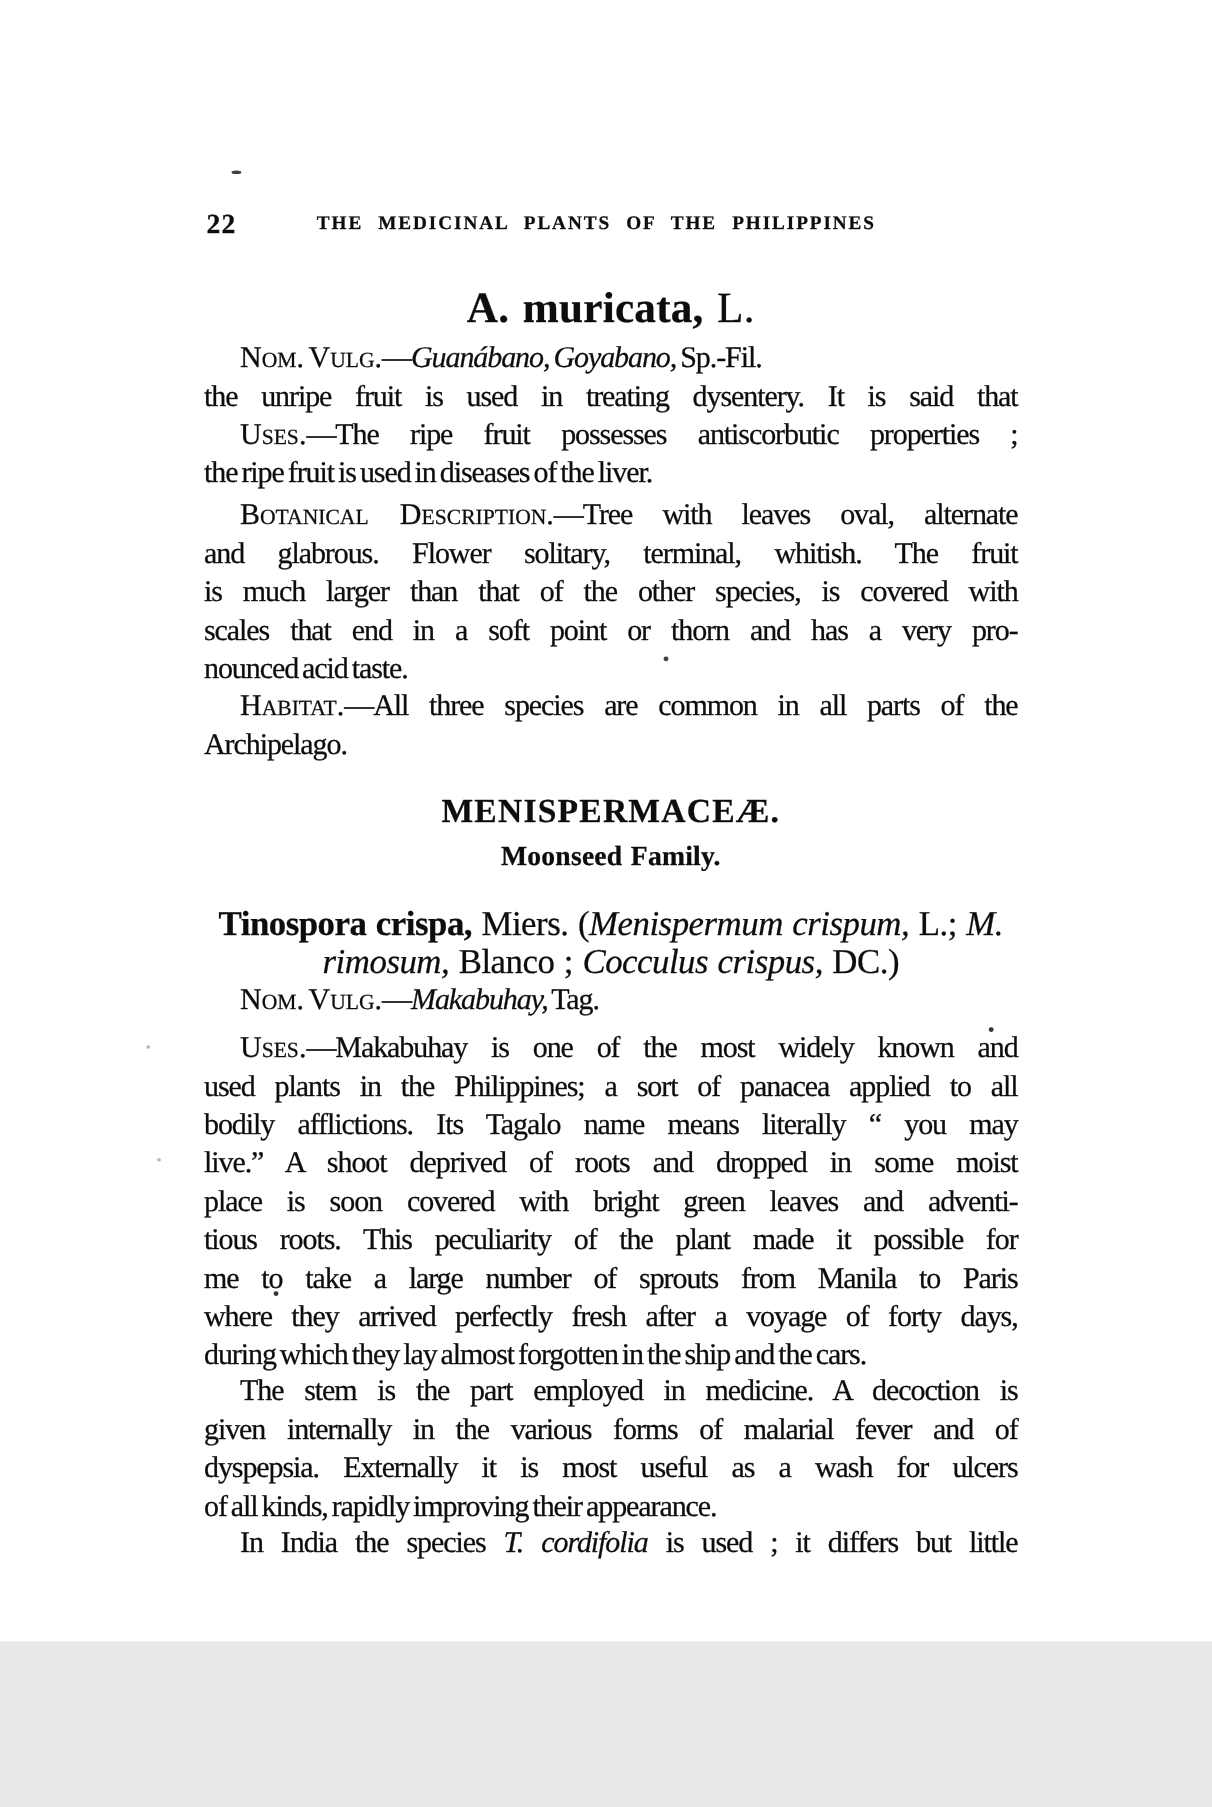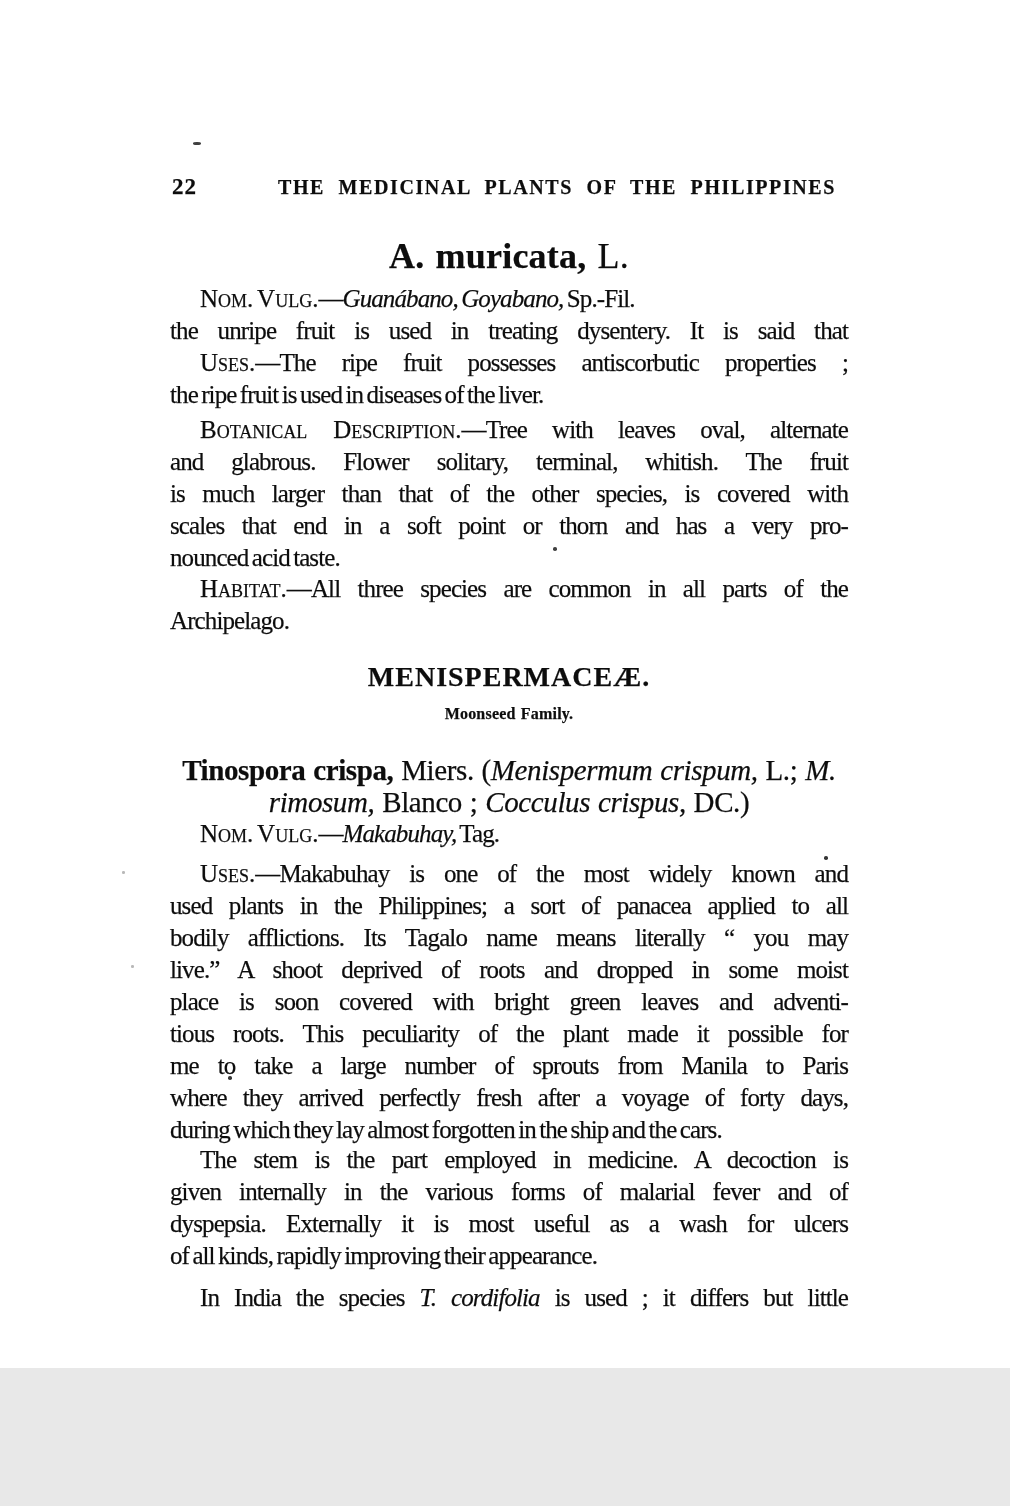--- a/index.html
+++ b/index.html
@@ -15,22 +15,22 @@
   
   .running-head{
     position:absolute;left:170px;top:171px;width:678px;height:32px;
     line-height:32px;
   }
   .pagenum{
     position:absolute;left:2px;top:0;
     font-size:23px;font-weight:bold;letter-spacing:1px;
   }
   .runtitle{
-    display:block;text-align:right;
-    font-size:20px;font-weight:bold;
+    display:block;text-align:center;
+    font-size:16px;font-weight:bold;
     letter-spacing:1.6px;word-spacing:7px;
     transform:translateX(-12px);
   }
   
   .blk{
     position:absolute;left:170px;width:678px;
     font-size:25px;line-height:32px;
     letter-spacing:-0.9px;word-spacing:-2px;
   }
   .line{min-height:32px;}
@@ -41,26 +41,26 @@
   .seg-i{font-style:italic;}
   .seg-b{font-weight:bold;}
   .seg-sc{font-variant:small-caps;letter-spacing:0px;}
   
   #blk-species1-heading{top:240px;font-size:36px;letter-spacing:0.2px;word-spacing:2px;}
   #blk-nomvulg1{top:283px;}
   #blk-uses1{top:315px;}
   #blk-botanical{top:414px;}
   #blk-habitat{top:573px;}
   #blk-family-heading{top:661px;font-size:28px;font-weight:bold;letter-spacing:1px;}
-  #blk-family-common{top:698px;font-size:16px;font-weight:bold;letter-spacing:0.2px;word-spacing:1px;}
+  #blk-family-common{top:698px;font-size:23px;font-weight:bold;letter-spacing:0.2px;word-spacing:1px;}
   #blk-species2-heading{top:754px;font-size:29px;letter-spacing:-0.4px;word-spacing:1px;}
   #blk-nomvulg2{top:818px;}
   #blk-uses2{top:858px;}
   #blk-stem{top:1144px;}
-  #blk-india{top:1270px;margin-top:12px;}
+  #blk-india{top:1270px;}
   
   .artifact{position:absolute;border-radius:45%;}
 </style>
 </head>
 <body>
 
 <div class="page">
 
   <header class="running-head">
     <span class="pagenum">22</span>

